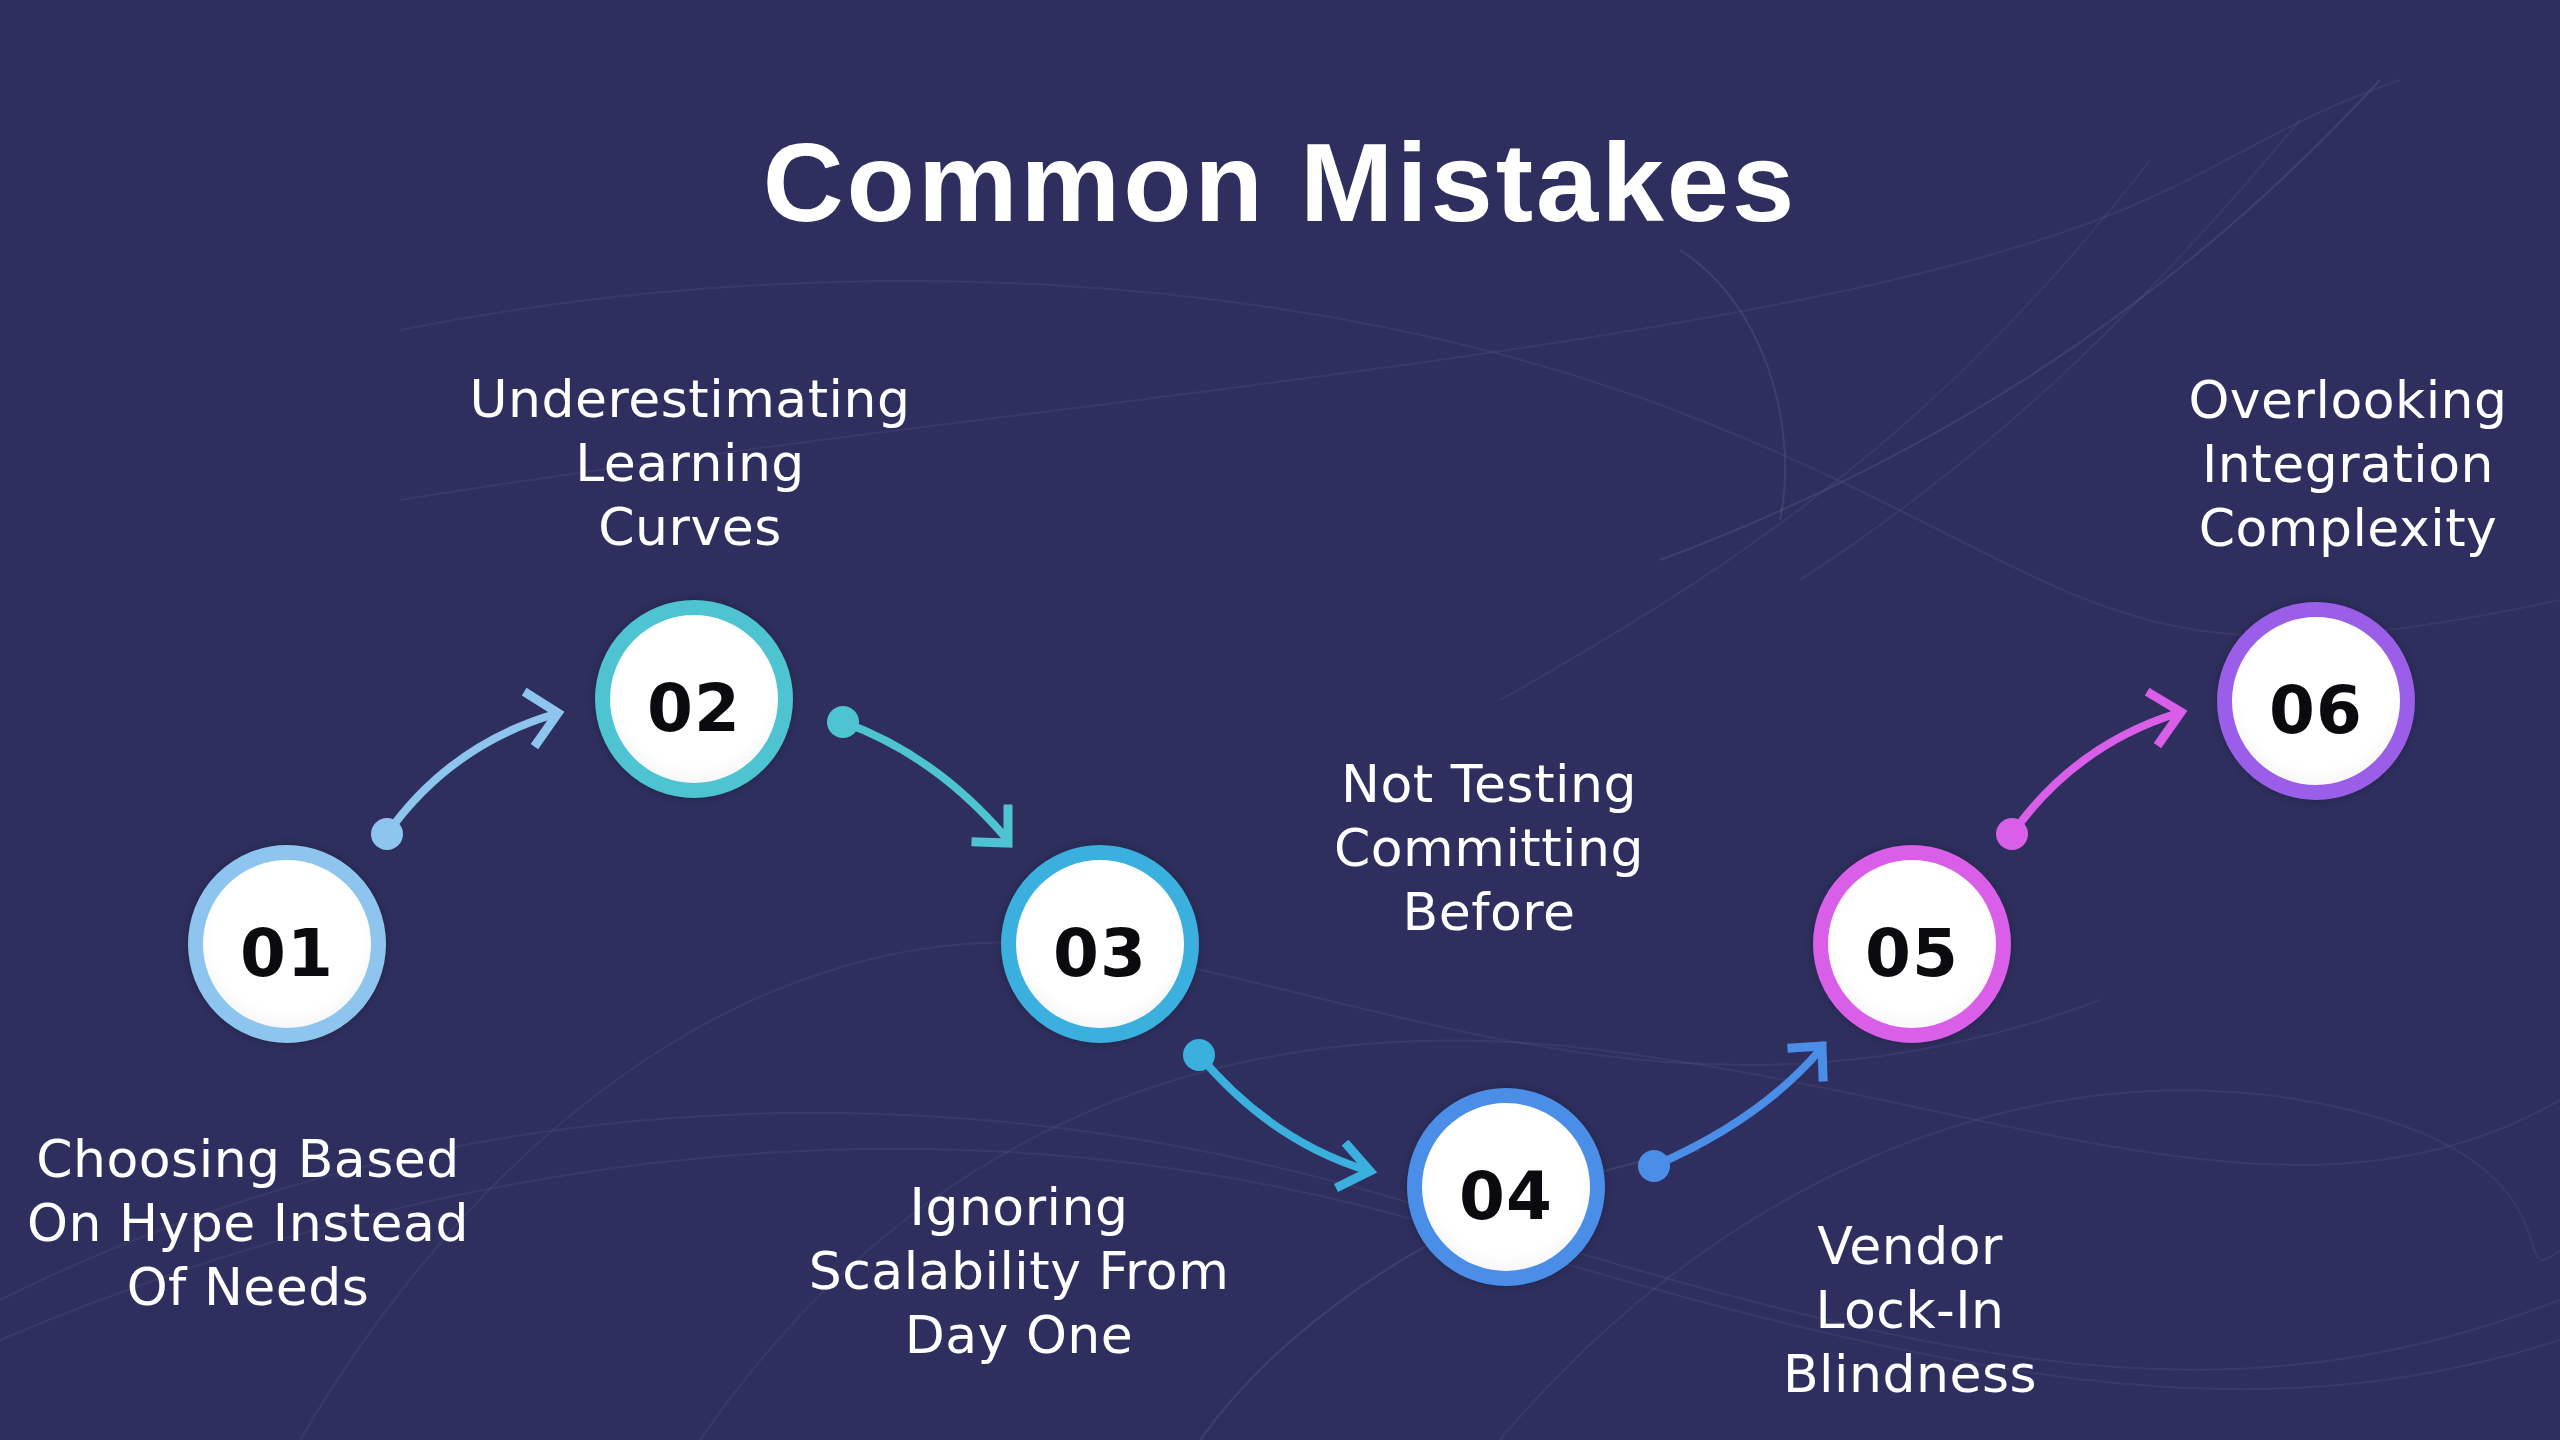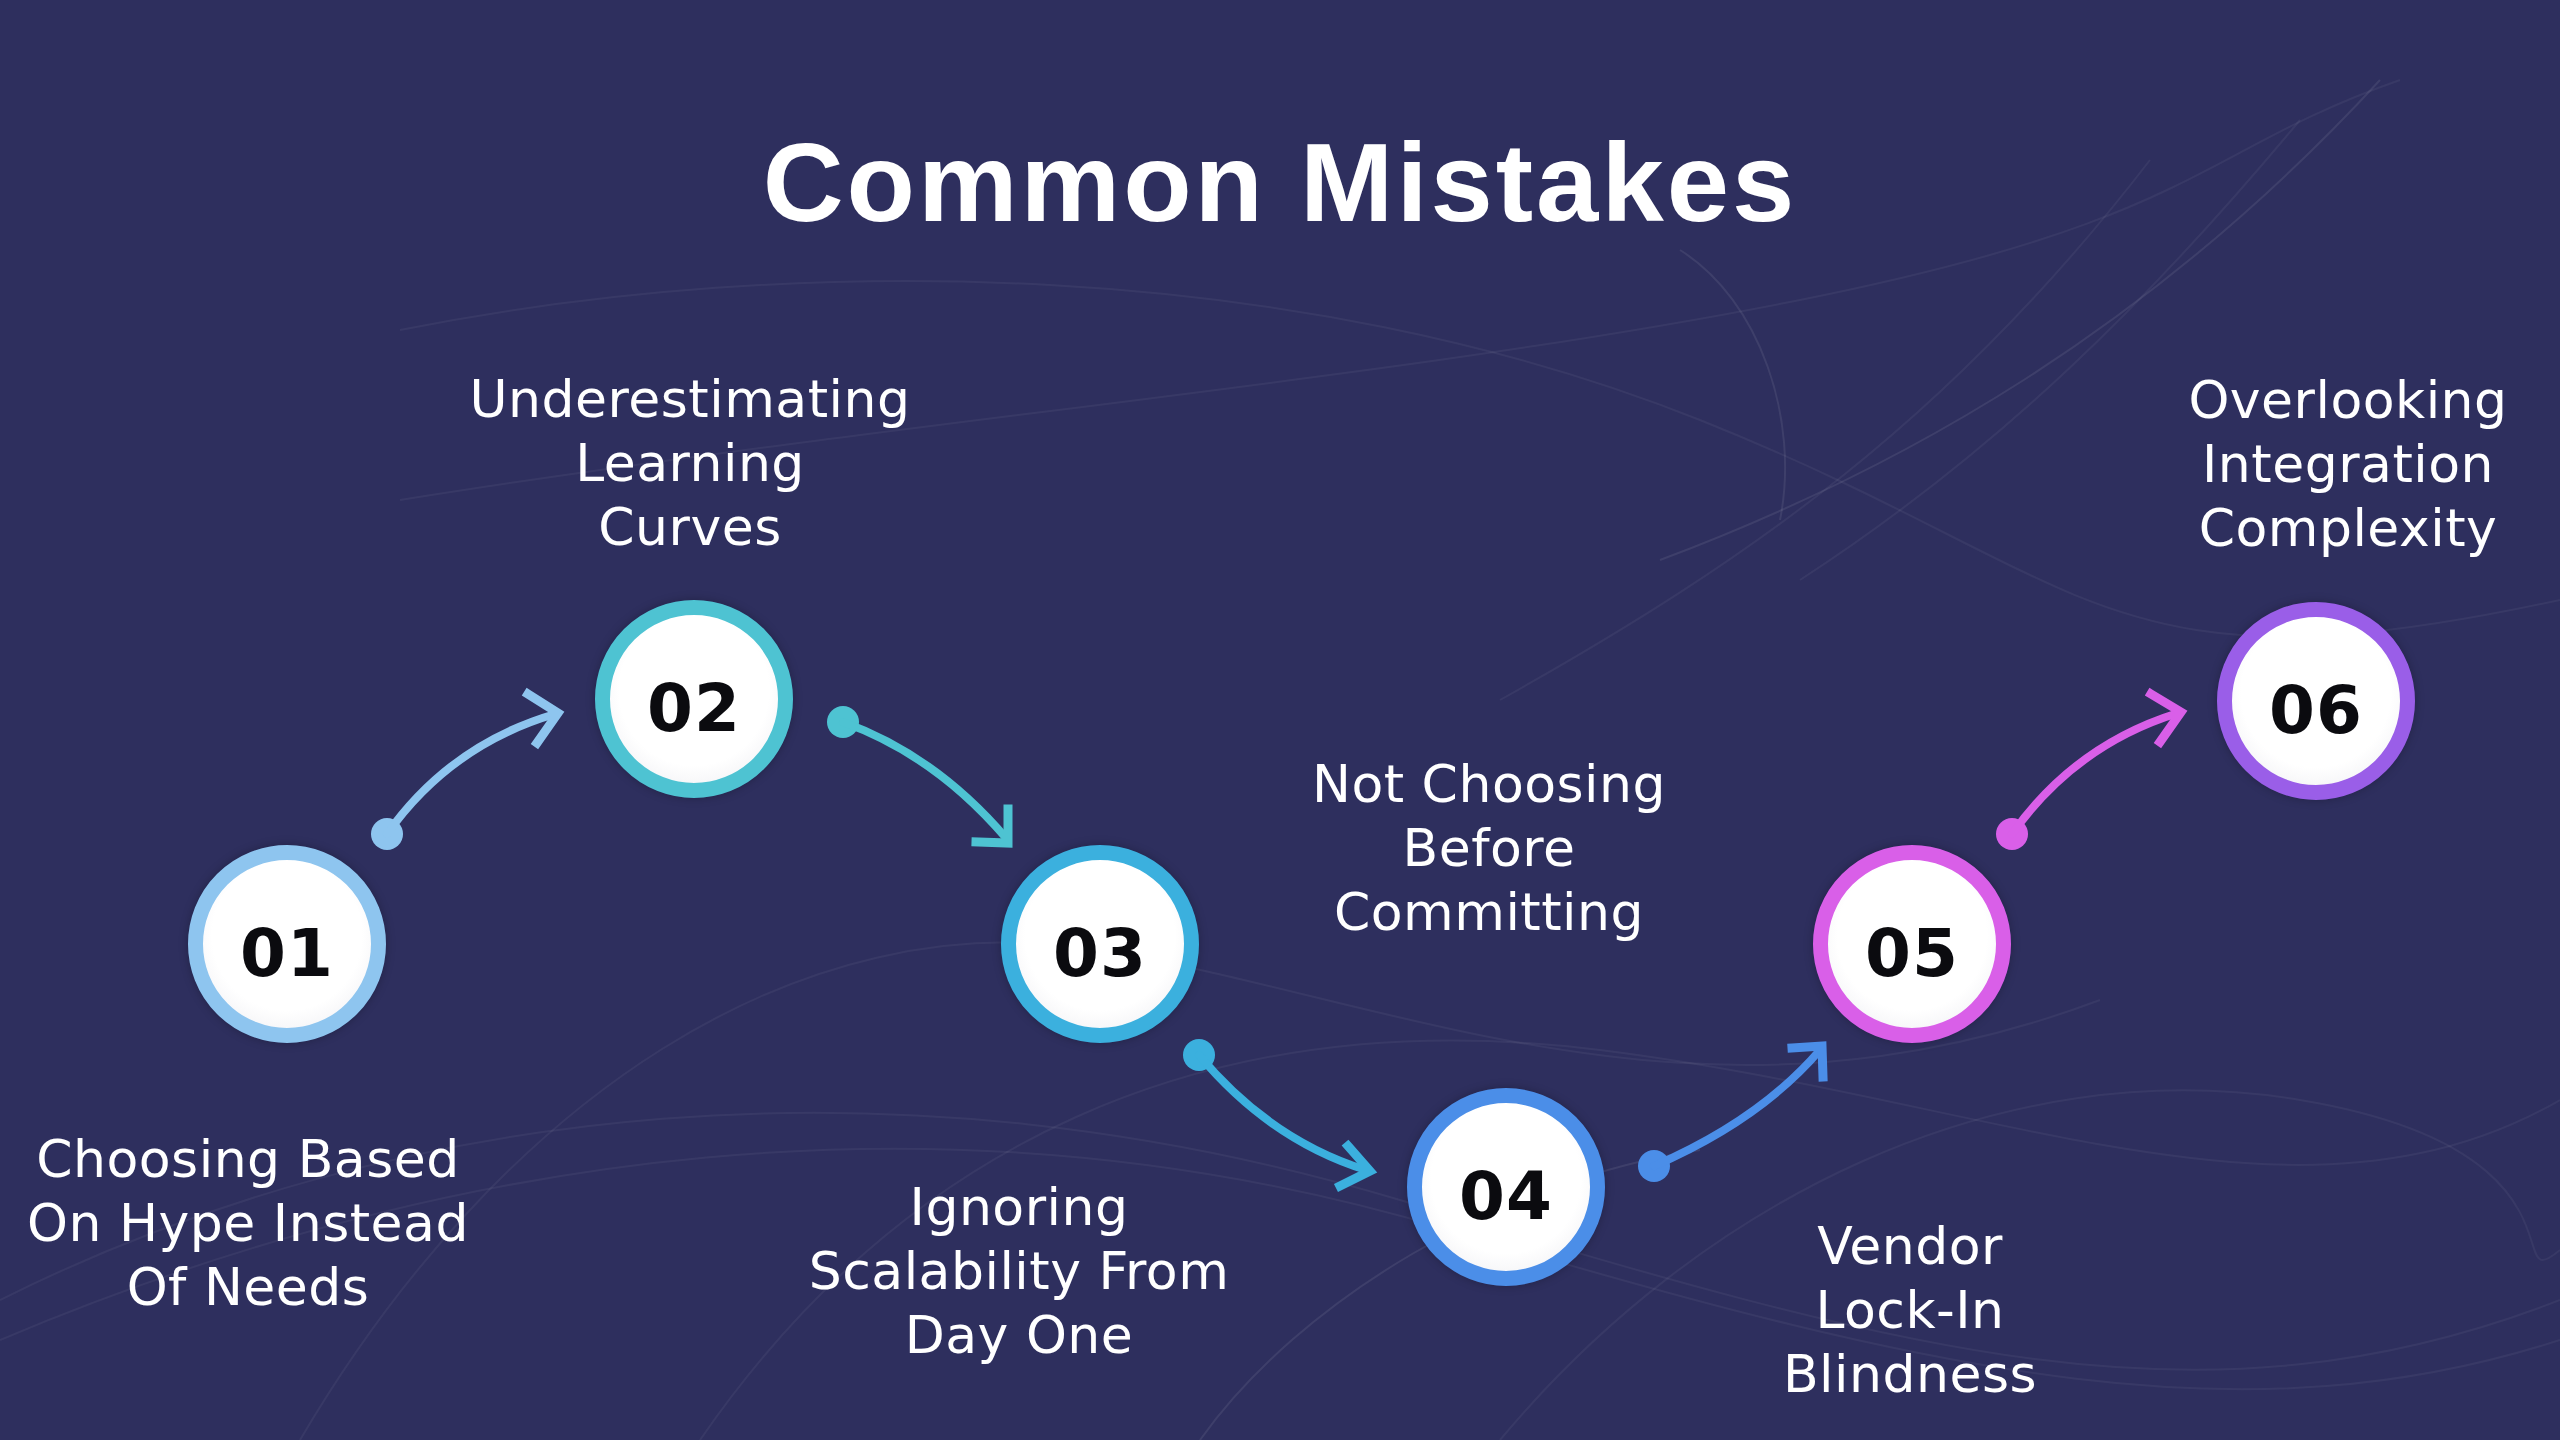--- a/index.html
+++ b/index.html
@@ -162,23 +162,23 @@
   <div class="step-label" style="left:759px; top:1175px;">
     <span>Ignoring</span>
     <span>Scalability From</span>
     <span>Day One</span>
   </div>
 
   <div class="step-circle" style="left:1407px; top:1088px; border-color:#4b8ee8;">
     <span class="step-number">04</span>
   </div>
   <div class="step-label" style="left:1229px; top:752px;">
-    <span>Not Choosing</span>
+    <span>Not Testing</span>
+    <span>Committing</span>
     <span>Before</span>
-    <span>Committing</span>
   </div>
 
   <div class="step-circle" style="left:1813px; top:845px; border-color:#d95fe8;">
     <span class="step-number">05</span>
   </div>
   <div class="step-label" style="left:1650px; top:1178px;margin-top:36px;">
     <span>Vendor</span>
     <span>Lock-In</span>
     <span>Blindness</span>
   </div>

